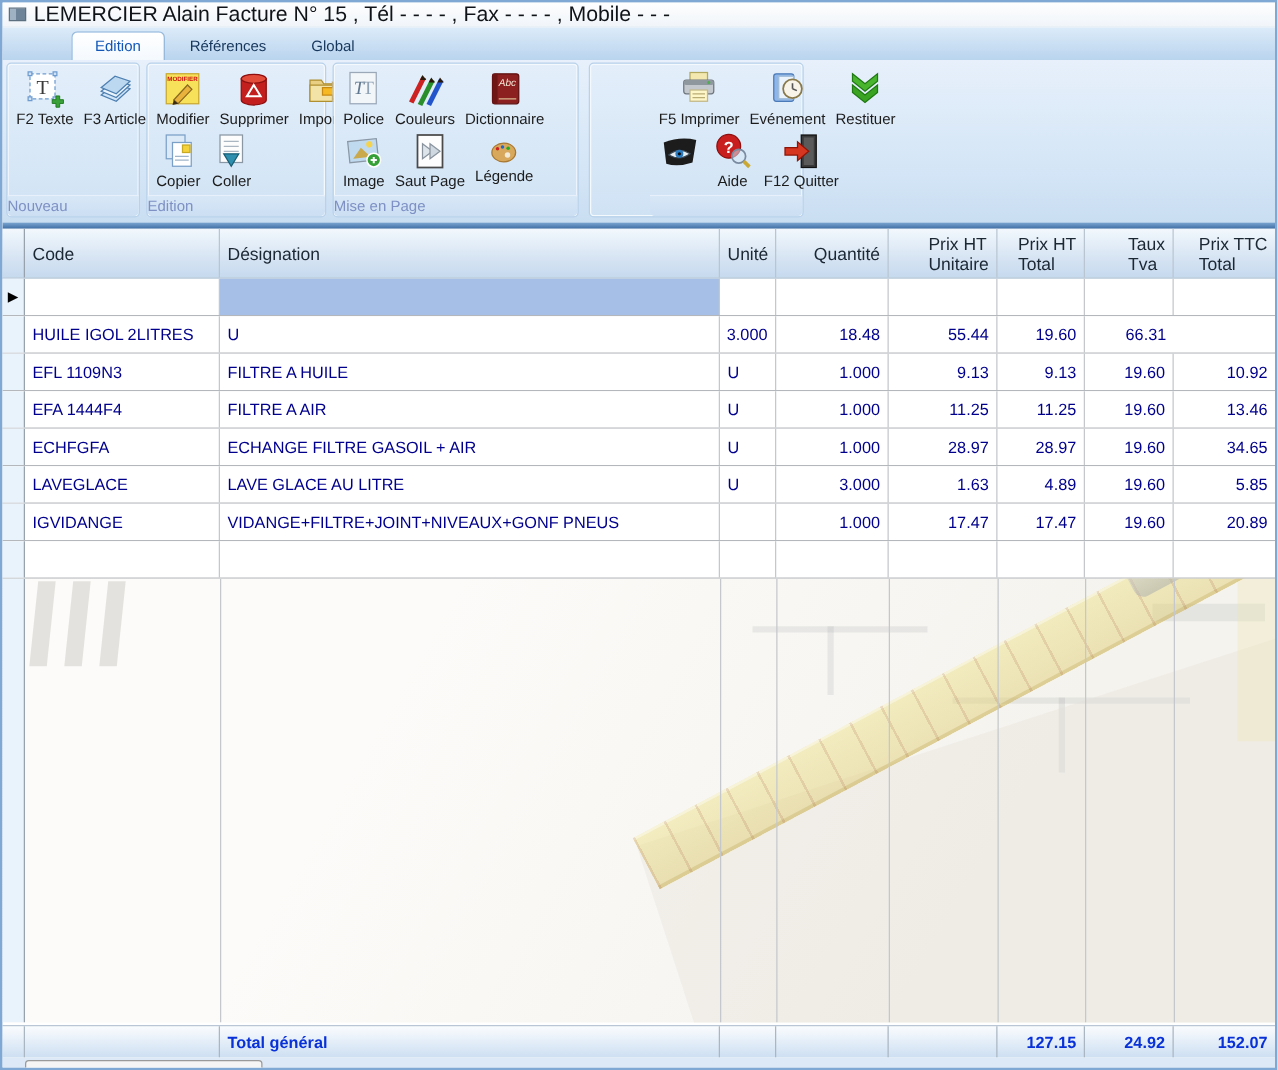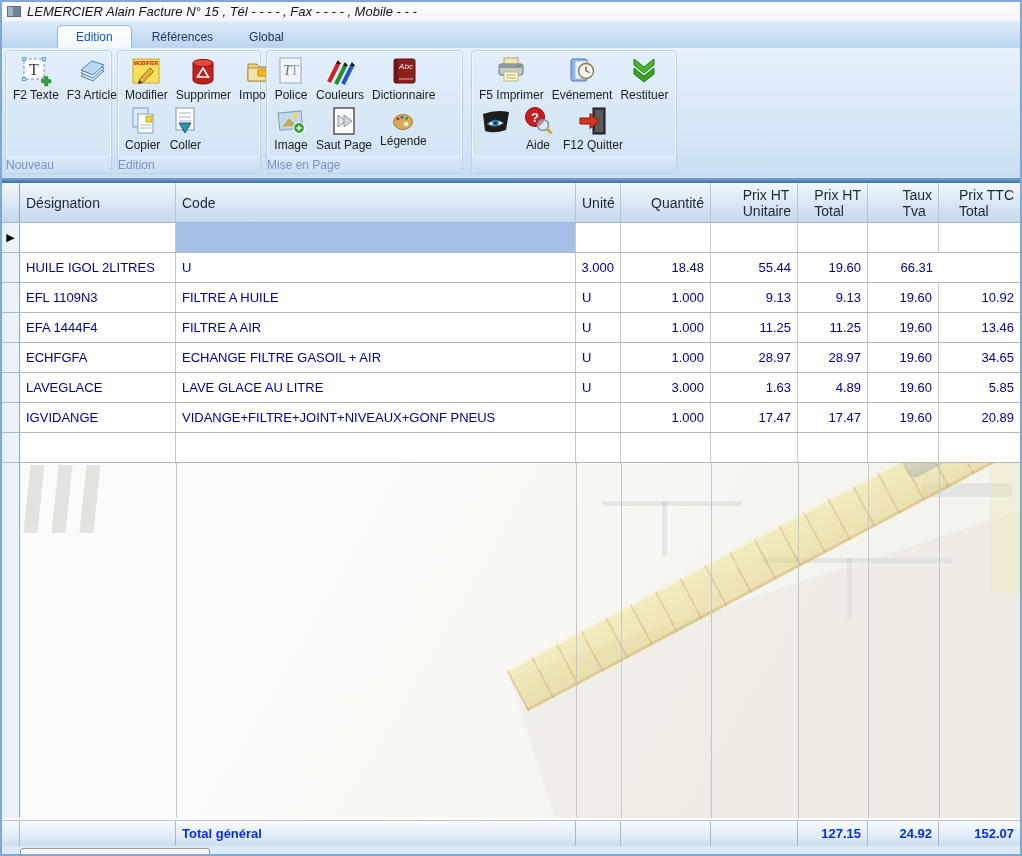--- a/index.html
+++ b/index.html
@@ -3,38 +3,38 @@
 <meta charset="utf-8">
 <style>
   * { margin:0; padding:0; box-sizing:border-box; }
   html,body { width:1022px; height:856px; overflow:hidden; }
   body { font-family:"Liberation Sans", sans-serif; background:#c7dcf0; }
   .window { width:1022px; height:856px; border:2px solid #7fa8d4; background:#fff; position:relative; overflow:hidden; }
 
   
   .titlebar { height:20px; background:linear-gradient(#fefefe,#f0f5fa); display:flex; align-items:center; padding-left:5px; gap:6px; border-bottom:1px solid #e4ecf4; }
   .appicon { width:14px; height:11px; background:linear-gradient(90deg,#9fb2c4 0 5px,#6d8499 5px); border:1px solid #5c6f80; }
-  .titletext { font-size:13px; color:#101418; white-space:nowrap;font-style:italic; }
+  .titletext { font-size:17px; color:#101418; white-space:nowrap; }
 
   
   .tabrow { height:26px; background:linear-gradient(#dcebf9,#b9d4ee); display:flex; align-items:flex-end; padding-left:55px; gap:4px; }
   .tab { font-size:12px; padding:4px 16px 4px 16px; color:#16365c; cursor:default; }
   .tab.active { background:linear-gradient(#ffffff,#f4f9fe); border:1px solid #96b9dc; border-bottom:none; border-radius:5px 5px 0 0; color:#1257b8; padding:4px 18px; }
 
   
   .ribbon { height:130px; background:linear-gradient(#e7f0fb,#d3e5f6 70%,#cadef2); display:flex; gap:5px; padding:2px 0 2px 3px; }
   .rgroup { height:124px; border:1px solid #b9d2ea; box-shadow:inset 0 0 0 1px #f4f9fe; border-radius:4px; background:linear-gradient(#e3eefa,#d5e6f6 75%,#cfe2f4); display:flex; flex-direction:column; }
   .rgroup .rows { flex:1; padding:2px 3px 0 3px; }
   .rrow { display:flex; align-items:flex-start; }
   .rbtn { display:flex; flex-direction:column; align-items:center; justify-content:flex-start; padding:1px 4px; border-radius:3px; cursor:default; }
   .rbtn .ric { width:34px; height:34px; display:flex; align-items:center; justify-content:center; }
   .rbtn .ric.small { height:24px; margin-top:6px; }
   .rlbl { font-size:12px; color:#1c1c1c; white-space:nowrap; line-height:14px; }
   .glabel { height:17px; font-size:12px; color:#7e90c4; background:linear-gradient(#d8e7f7,#cbdff3); border-top:1px solid #e8f1fb; border-radius:0 0 4px 4px; line-height:16px; }
-  .g1 { width:107px; } .g2 { width:144px; } .g3 { width:197px; } .g4 { width:206px; margin-left:3px; }
+  .g1 { width:107px; } .g2 { width:144px; } .g3 { width:197px; } .g4 { width:172px; margin-left:3px;padding-left:48px; }
 
   
   .band { height:5px; background:linear-gradient(#7aa6d2,#3f6ea3); }
 
   
   .cols { display:grid; grid-template-columns:18px 156px 400px 45px 90px 87px 70px 71px minmax(0,1fr); }
   .thead { height:40px; background:linear-gradient(#f2f8fd,#d6e4f3 60%,#c6daee); border-bottom:1px solid #9fb6cc; }
   .th { font-size:14px; color:#1b2733; display:flex; align-items:center; padding:0 6px; white-space:pre-line; border-right:1px solid #b9c6d2; }
   .th.right { justify-content:flex-end; text-align:left; }
   .th.sel { border-right:1px solid #98a2ac; padding:0; }
@@ -337,22 +337,22 @@
         </div>
       </div>
       <div class="glabel"></div>
     </div>
   </div>
 
   <div class="band"></div>
 
   <div class="cols thead">
     <div class="th sel"></div>
+    <div class="th">Code</div>
     <div class="th">Désignation</div>
-    <div class="th">Code</div>
     <div class="th">Unité</div>
     <div class="th right">Quantité</div>
     <div class="th right">Prix HT
 Unitaire</div>
     <div class="th right">Prix HT
 Total</div>
     <div class="th right">Taux
 Tva</div>
     <div class="th right" style="border-right:none">Prix TTC
 Total</div>

